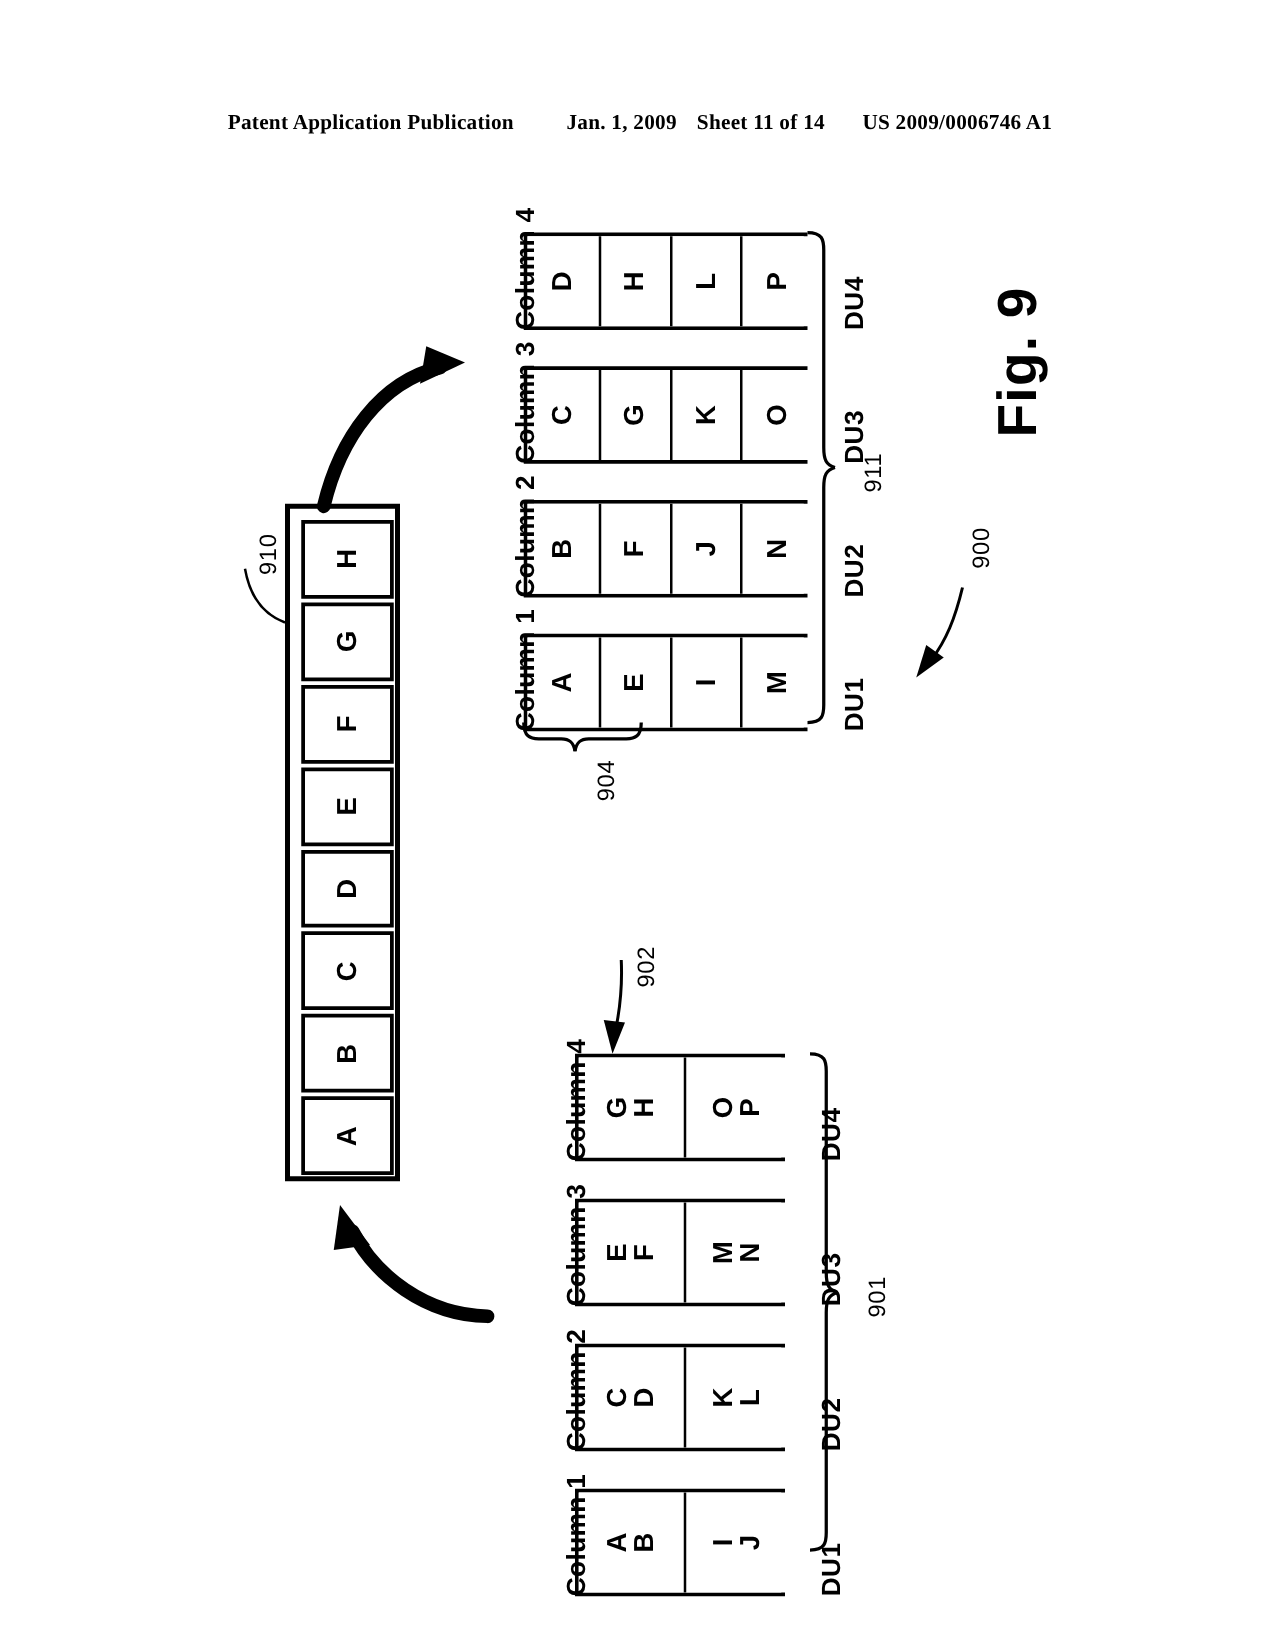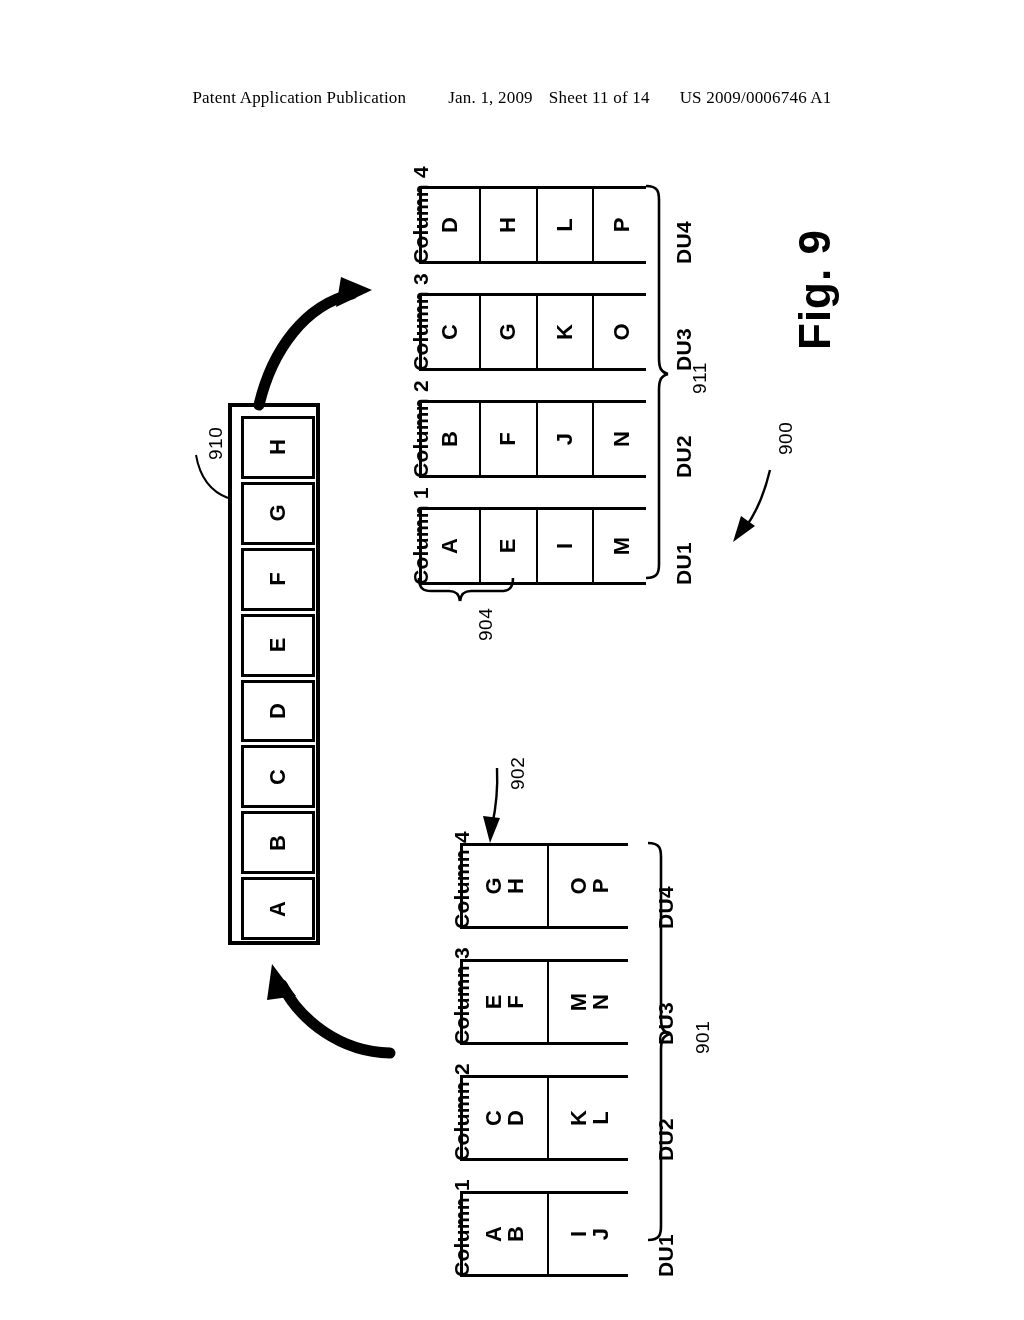--- a/index.html
+++ b/index.html
@@ -1,21 +1,21 @@
 <!DOCTYPE html>
 <html><head>
 <meta charset="utf-8">
 <style>
   html,body{margin:0;padding:0;background:#fff;}
   body{width:1024px;height:1320px;position:relative;
        font-family:"Liberation Sans",sans-serif;color:#000;overflow:hidden;}
 
   
   .hdr{position:absolute;top:88px;left:0;width:1024px;text-align:center;
-       font-family:"Liberation Serif",serif;font-weight:normal;font-size:17px;
+       font-family:"Liberation Serif",serif;font-weight:bold;font-size:17px;
        letter-spacing:.2px;white-space:nowrap;}
   .hdr span{display:inline-block;vertical-align:baseline;}
   .hdr .g1{margin-right:42px;}
   .hdr .g2{margin-right:16px;}
   .hdr .g3{margin-right:30px;}
 
   
   .rot{position:absolute;transform-origin:0 0;transform:rotate(-90deg);
        white-space:nowrap;}
 

